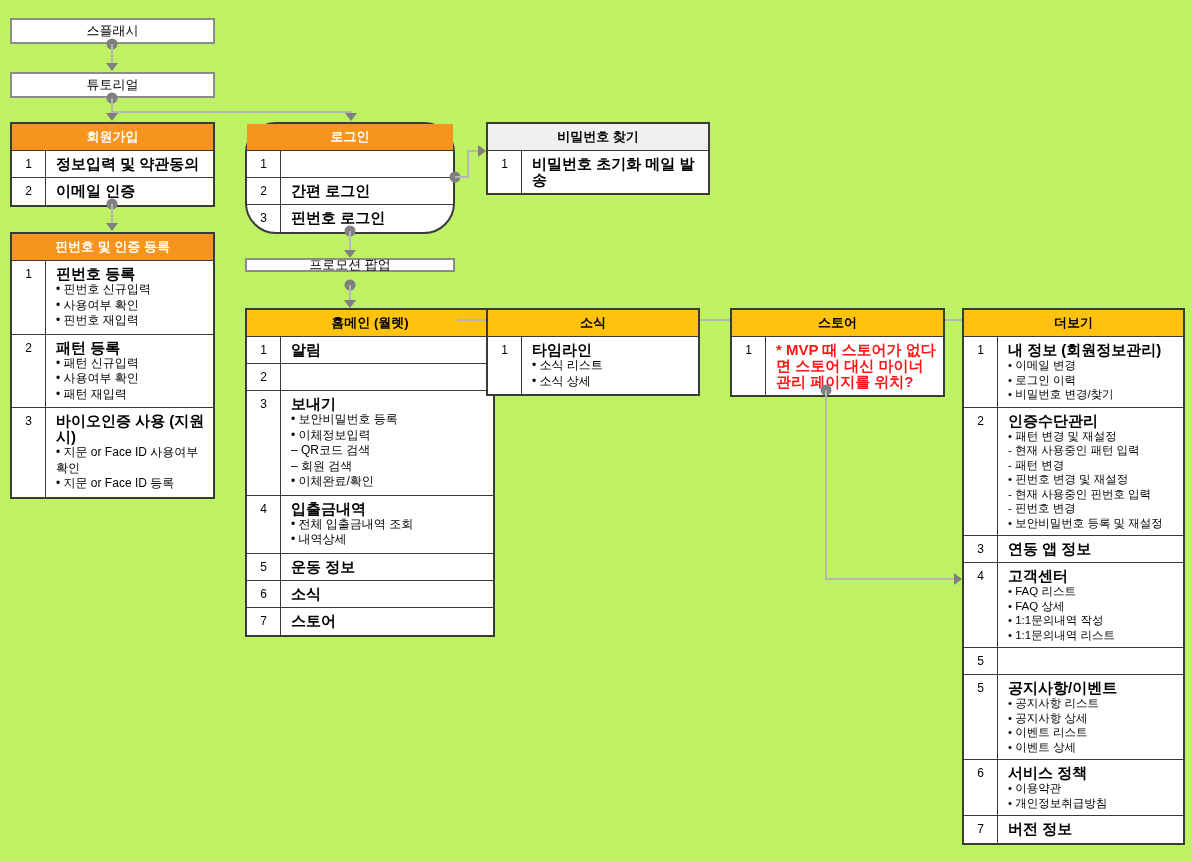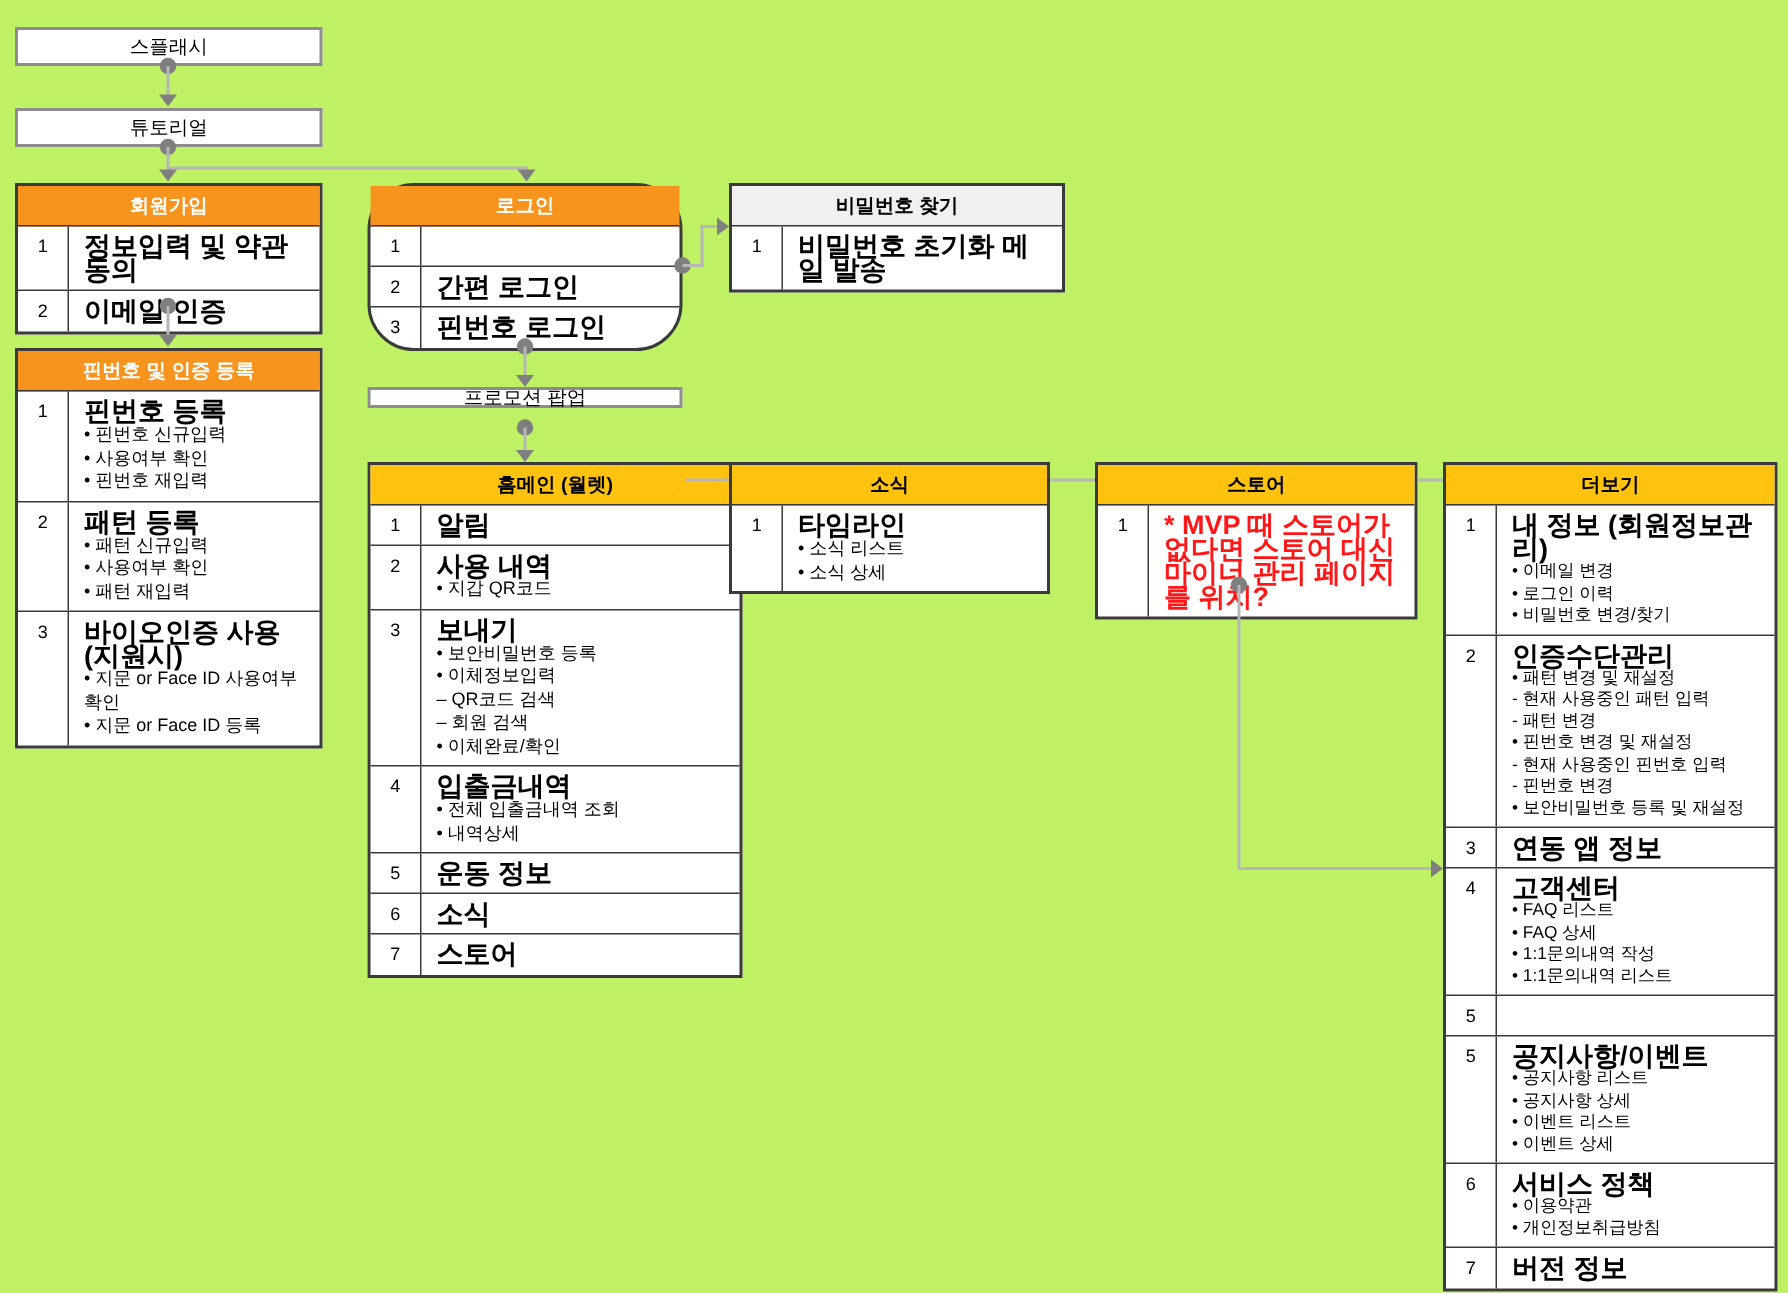--- a/index.html
+++ b/index.html
@@ -16,21 +16,21 @@
          font-weight:bold;font-size:13px;border-bottom:1px solid #3a3a3a;}
   .thead.orange{background:#F7941D;color:#ffffff;}
   .thead.gold{background:#FFC20E;color:#000000;}
   .thead.gray{background:#F0F0F0;color:#000000;}
   .trow{display:flex;border-bottom:1px solid #3a3a3a;min-height:27px;box-sizing:border-box;}
   .trow:last-child{border-bottom:none;}
   .tnum{flex:0 0 34px;width:34px;border-right:1px solid #3a3a3a;box-sizing:border-box;
         display:flex;justify-content:center;align-items:flex-start;
         padding-top:6px;font-size:12px;}
   .tcontent{flex:1;padding:5px 6px 5px 10px;font-size:12px;line-height:15.5px;}
-  .row-title{font-weight:bold;font-size:18px;line-height:16px;white-space:pre-wrap;}
+  .row-title{font-weight:bold;font-size:15px;line-height:16px;white-space:pre-wrap;}
   .row-item{font-size:12px;white-space:pre-wrap;}
   .red-note{color:#FF1717;}
   .tbl.dense .tcontent{line-height:14.5px;font-size:11.5px;}
   .tbl.dense .row-item{font-size:11.5px;}
 
   
   .cline{position:absolute;background:#B6B6B6;}
   .cdot{position:absolute;width:11px;height:11px;border-radius:50%;background:#7f7f7f;
         transform:translate(-50%,-50%);}
   .arrow-down{position:absolute;width:0;height:0;
@@ -127,24 +127,20 @@
     <div class="tbl" style="left: 245px; top: 308px; width: 250px;">
       <div class="thead gold">홈메인 (월렛)</div>
       <div class="trow">
         <div class="tnum">1</div>
         <div class="tcontent">
           <div class="row-title">알림</div>
         </div>
       </div>
       <div class="trow">
         <div class="tnum">2</div>
-        <div class="tcontent">
-          <div class="row-title">사용 내역</div>
-          <div class="row-item">• 지갑 QR코드</div>
-        </div>
       </div>
       <div class="trow">
         <div class="tnum">3</div>
         <div class="tcontent">
           <div class="row-title">보내기</div>
           <div class="row-item">• 보안비밀번호 등록</div>
           <div class="row-item">• 이체정보입력</div>
           <div class="row-item">– QR코드 검색</div>
           <div class="row-item">– 회원 검색</div>
           <div class="row-item">• 이체완료/확인</div>

